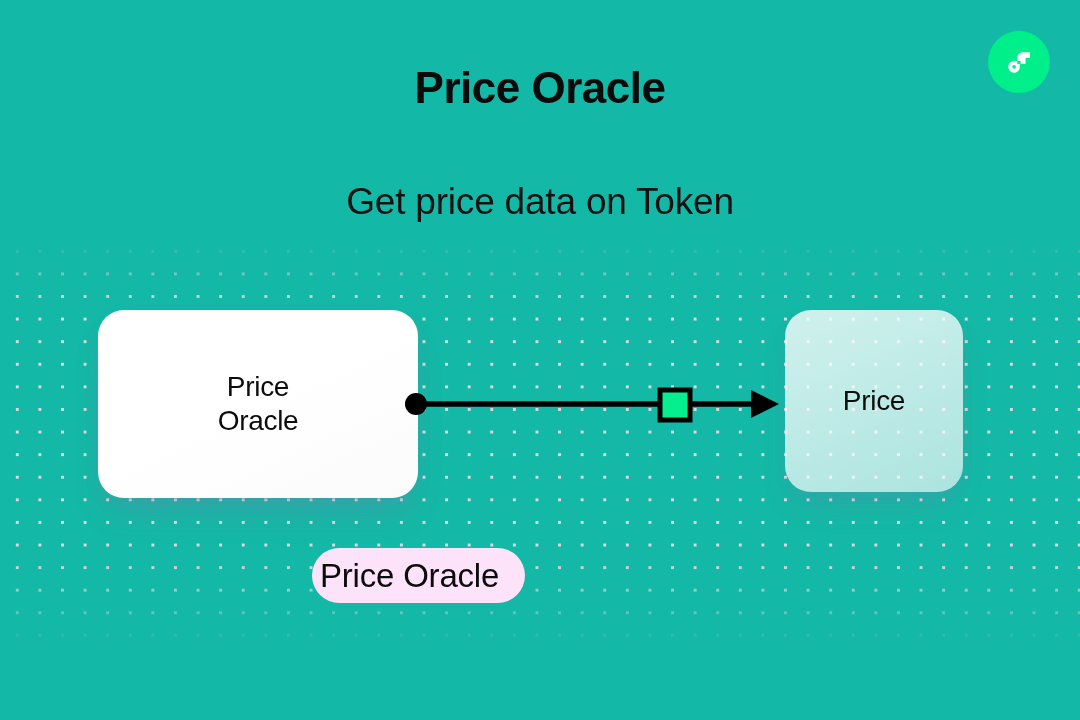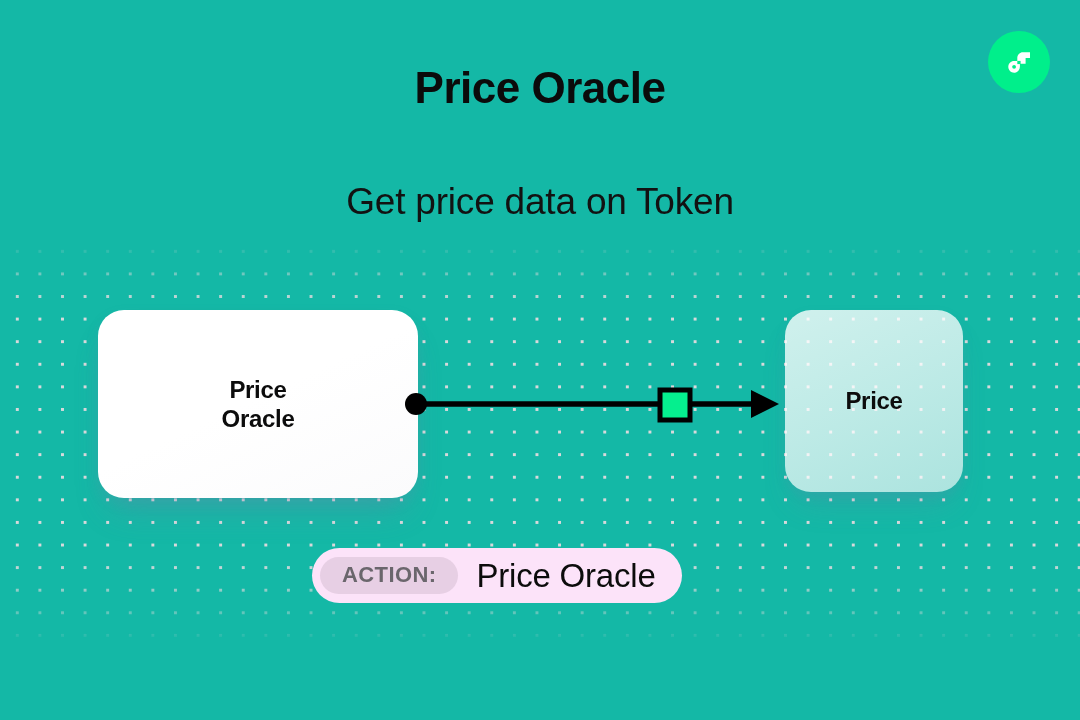--- a/index.html
+++ b/index.html
@@ -78,22 +78,22 @@
   
   .node-card {
     position:absolute;
     border-radius:26px;
     display:flex;
     align-items:center;
     justify-content:center;
     text-align:center;
   }
   .node-card .node-label {
-    font-size:24px;
-    font-weight:700;
+    font-size:28px;
+    font-weight:400;
     letter-spacing:-0.3px;
     color:#0c0c0c;
     line-height:1.22;
     white-space:pre-line;
   }
 
   #node-source {
     left:98px; top:310px;
     width:320px; height:188px;
     background:linear-gradient(155deg,#ffffff 0%,#ffffff 48%,#fbfbfc 100%);
@@ -178,17 +178,16 @@
   </div>
 
   <svg id="edge-connector" viewBox="0 0 400 52">
     <line x1="22" y1="26" x2="376" y2="26" stroke="#000000" stroke-width="5.5"></line>
     <circle cx="21" cy="26" r="11" fill="#000000"></circle>
     <rect x="265" y="12" width="30" height="30" fill="#05ef8e" stroke="#000000" stroke-width="5"></rect>
     <polygon points="356,12 384,26 356,40" fill="#000000"></polygon>
   </svg>
 
   <div id="action-pill">
-    <span id="action-badge">ACTION:</span>
     <span id="action-value">Price Oracle</span>
   </div>
 
 </div>
 
 </body></html>

